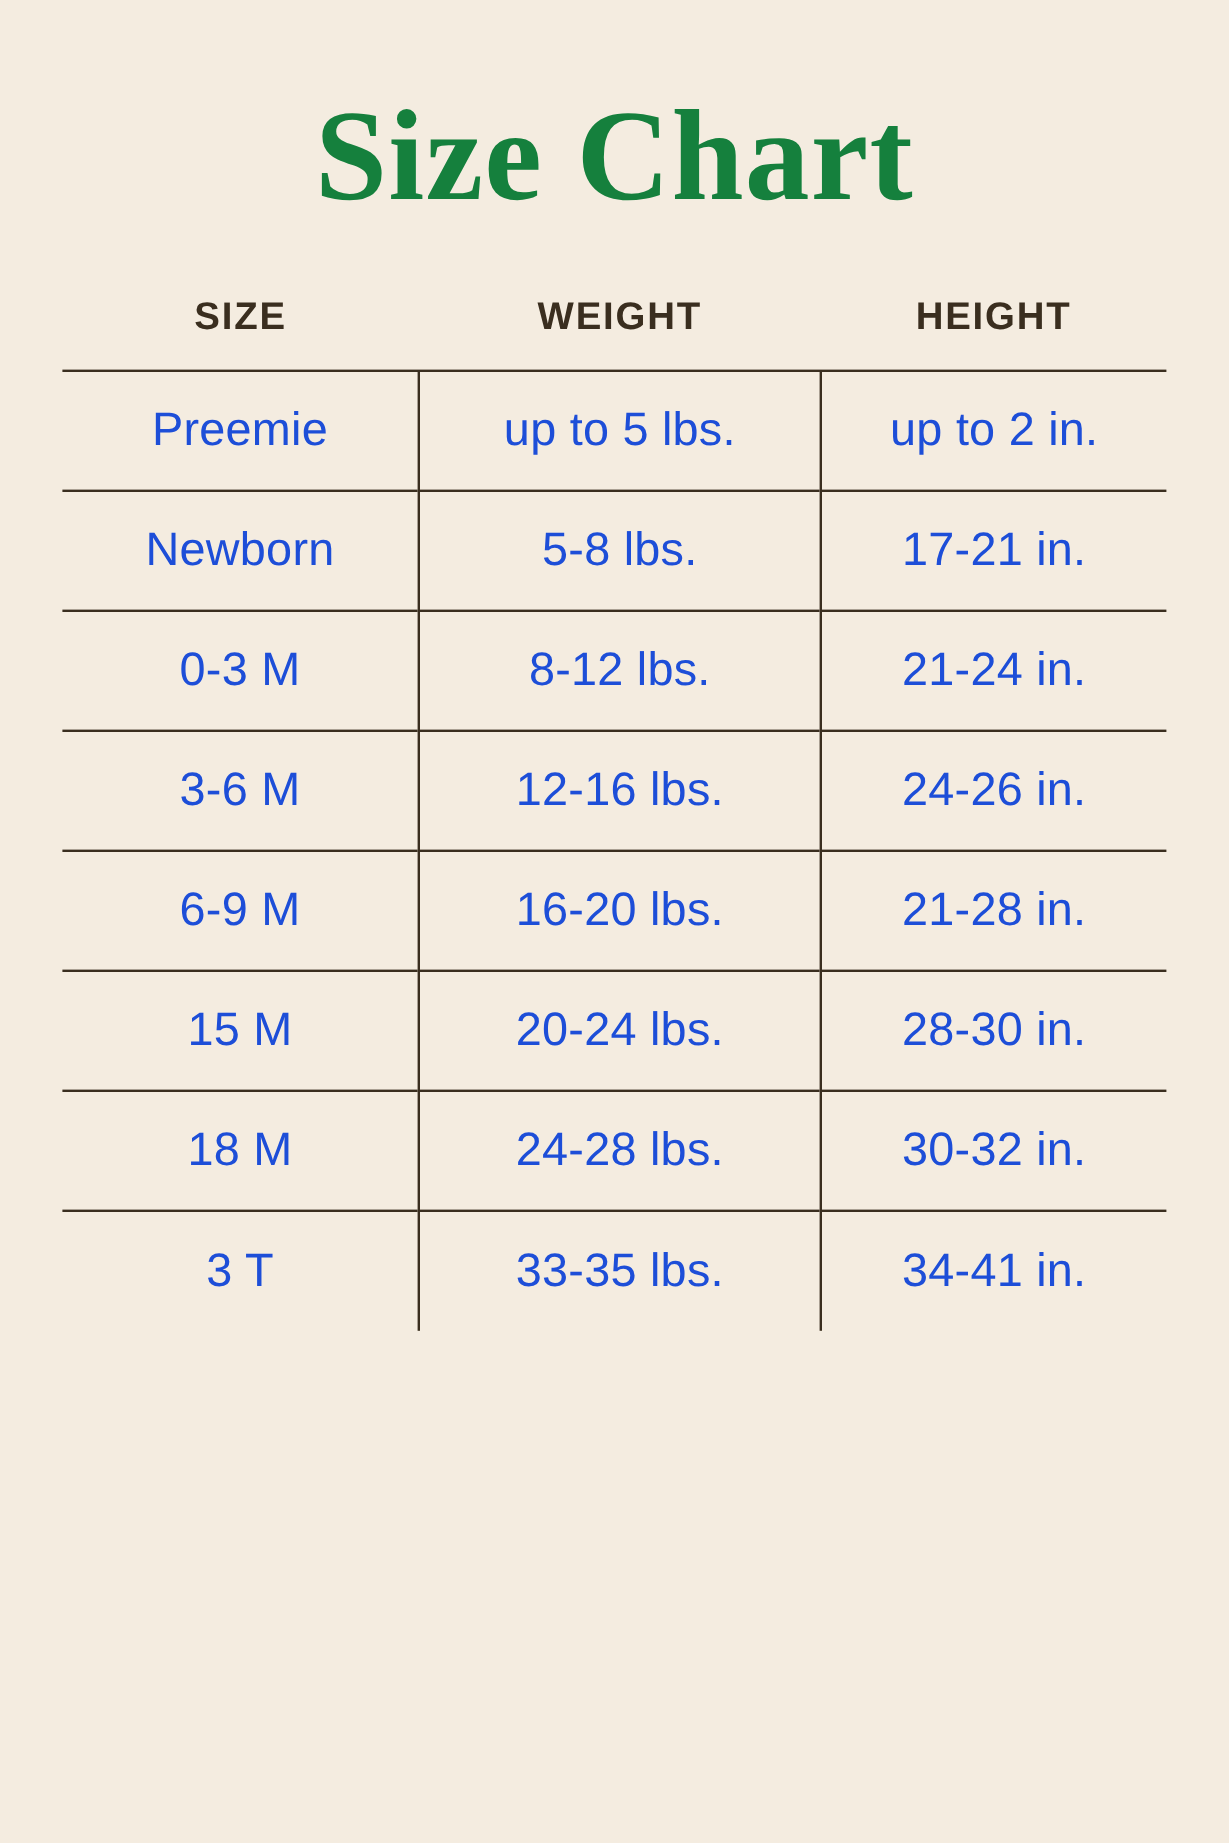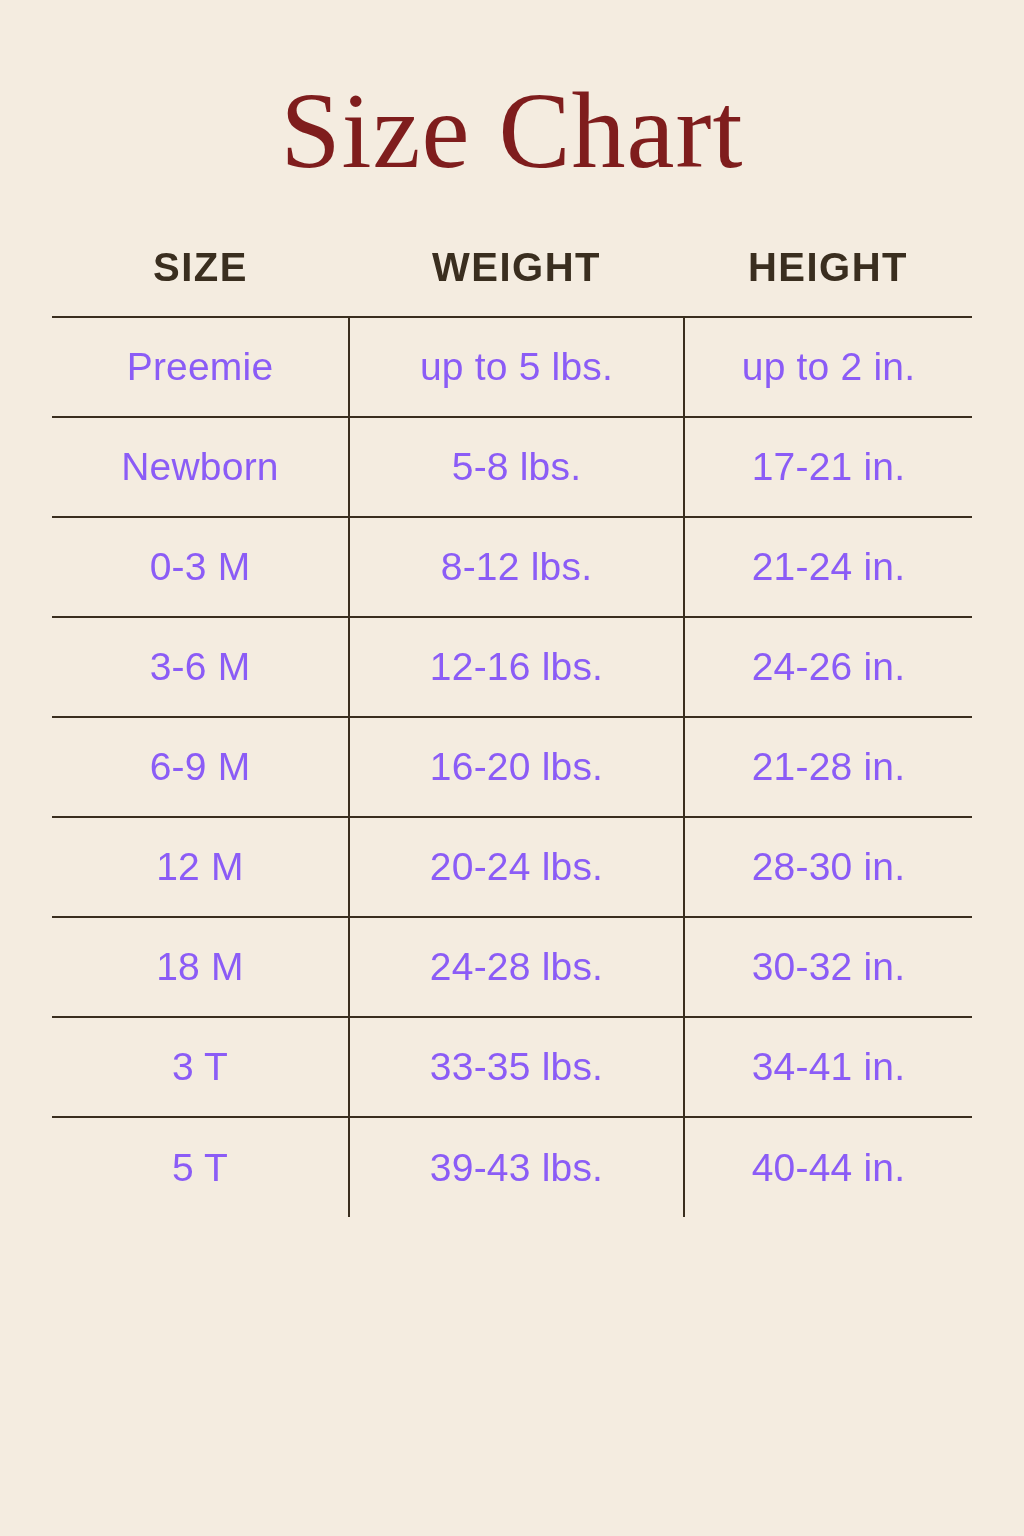--- a/index.html
+++ b/index.html
@@ -16,56 +16,56 @@
   }
   .page {
     width: 1024px;
     height: 1536px;
     position: relative;
     box-sizing: border-box;
     padding: 0 52px;
   }
   .title {
     font-family: "Liberation Serif", serif;
-    font-weight: normal;
+    font-weight: bold;
     font-size: 108px;
     letter-spacing: 1px;
     text-align: center;
-    color: #7f1d1d;
+    color: #15803d;
     padding-top: 74px;
     line-height: 1.05;
   }
   table.size-table {
     width: 920px;
     margin: 52px 0 0 0;
     border-collapse: collapse;
     table-layout: fixed;
   }
   table.size-table col.c1 { width: 297px; }
   table.size-table col.c2 { width: 335px; }
   table.size-table col.c3 { width: 288px; }
 
   thead th {
     font-family: "Liberation Sans", sans-serif;
     font-weight: bold;
-    font-size: 40px;
+    font-size: 32px;
     letter-spacing: 1.5px;
     color: #3a2e1f;
     text-align: center;
     padding: 6px 0 26px 0;
     border: none;
   }
   tbody tr {
     height: 100px;
   }
   tbody td {
     font-family: "Liberation Sans", sans-serif;
     font-size: 39px;
     font-weight: 400;
-    color: #8b5cf6;
+    color: #1d4ed8;
     text-align: center;
     border-top: 2px solid #3a2e1f;
     border-left: 2px solid #3a2e1f;
     padding: 0;
     vertical-align: middle;
     letter-spacing: 0.2px;
   }
   tbody td.first {
     border-left: none;
   }
@@ -113,35 +113,30 @@
         <td class="first">3-6 M</td>
         <td>12-16 lbs.</td>
         <td>24-26 in.</td>
       </tr>
       <tr>
         <td class="first">6-9 M</td>
         <td>16-20 lbs.</td>
         <td>21-28 in.</td>
       </tr>
       <tr>
-        <td class="first">12 M</td>
+        <td class="first">15 M</td>
         <td>20-24 lbs.</td>
         <td>28-30 in.</td>
       </tr>
       <tr>
         <td class="first">18 M</td>
         <td>24-28 lbs.</td>
         <td>30-32 in.</td>
       </tr>
       <tr>
         <td class="first">3 T</td>
         <td>33-35 lbs.</td>
         <td>34-41 in.</td>
       </tr>
-      <tr>
-        <td class="first">5 T</td>
-        <td>39-43 lbs.</td>
-        <td>40-44 in.</td>
-      </tr>
     </tbody>
   </table>
 
 </div>
 
 </body></html>

